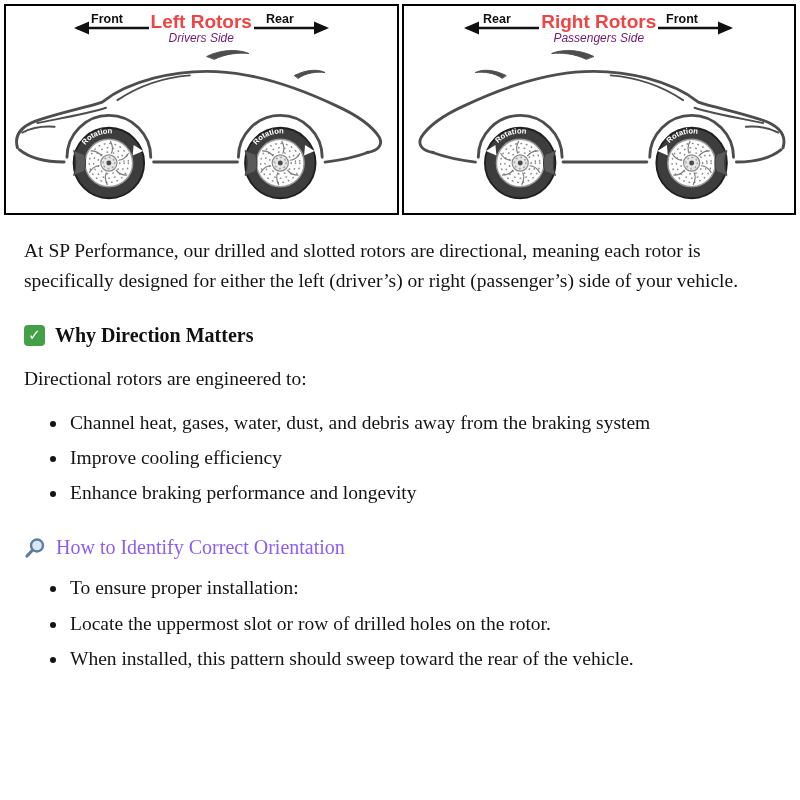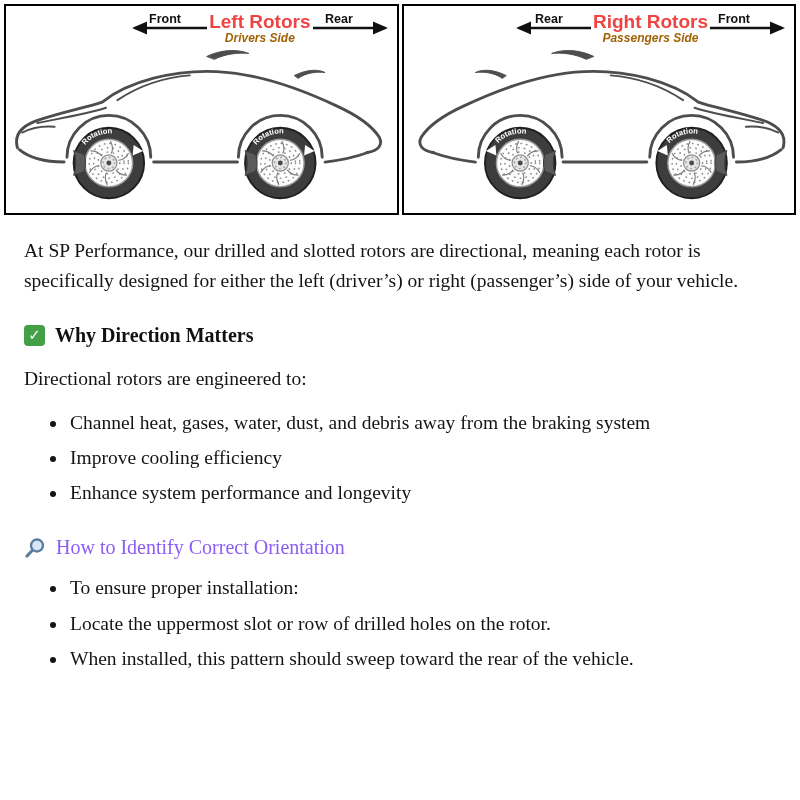--- a/index.html
+++ b/index.html
@@ -1,24 +1,24 @@
 <!DOCTYPE html>
 <html><head>
 <meta charset="utf-8">
 <style>
   html,body { margin:0; padding:0; background:#fff; }
   body { width:800px; height:800px; overflow:hidden; color:#141414; }
 
   
   .diagram { display:flex; gap:3px; padding:4px 4px 0 4px; }
   .panel { flex:1 1 0; border:2px solid #000; background:#fff; height:211px; box-sizing:border-box; position:relative; }
-  .panel-header { display:flex; justify-content:flex-end; align-items:flex-start; padding:5px 8px 0 8px; }
+  .panel-header { display:flex; justify-content:center; align-items:flex-start; padding:5px 8px 0 8px; }
   .panel-title-block { text-align:center; line-height:1.05; margin-top:1px; }
   .panel-title { font-family:"Liberation Sans",sans-serif; font-weight:bold; font-size:19px; color:#ef4444; }
-  .panel-subtitle { font-family:"Liberation Sans",sans-serif; font-weight:bold; font-style:italic; font-size:12px; color:#a16207; }
+  .panel-subtitle { font-family:"Liberation Sans",sans-serif; font-weight:normal; font-style:italic; font-size:12px; color:#701a75; }
   .dir-arrow { flex:0 0 auto; }
   .dir-arrow text { font-family:"Liberation Sans",sans-serif; font-weight:bold; font-size:12.5px; fill:#111; }
   .car-svg { display:block; width:100%; height:160px; margin-top:-2px; }
   svg text { font-family:"Liberation Sans",sans-serif; }
 
   
   .content { padding:8px 22px 6px 24px; font-family:"Liberation Serif","DejaVu Serif",serif; font-size:19.5px; line-height:1.55; }
   .content p { margin:13px 0; }
   .heading { display:flex; align-items:center; gap:10px; margin:24px 0 10px 0; font-size:20px; }
   .heading.bold { font-weight:bold; color:#111; }
@@ -173,21 +173,21 @@
   <div class="heading bold">
     <span class="check-icon">✓</span>
     <span>Why Direction Matters</span>
   </div>
 
   <p>Directional rotors are engineered to:</p>
 
   <ul class="bullets">
     <li>Channel heat, gases, water, dust, and debris away from the braking system</li>
     <li>Improve cooling efficiency</li>
-    <li>Enhance system performance and longevity</li>
+    <li>Enhance braking performance and longevity</li>
   </ul>
 
   <div class="heading normal">
     <svg class="mag-icon" width="22" height="22" viewBox="0 0 22 22">
       <circle cx="13" cy="8.5" r="6" fill="#d9e7f4" stroke="#5b7e9e" stroke-width="2.4"></circle>
       <line x1="8.2" y1="13.5" x2="3" y2="19" stroke="#5b7e9e" stroke-width="3.2" stroke-linecap="round"></line>
     </svg>
     <span>How to Identify Correct Orientation</span>
   </div>
 

